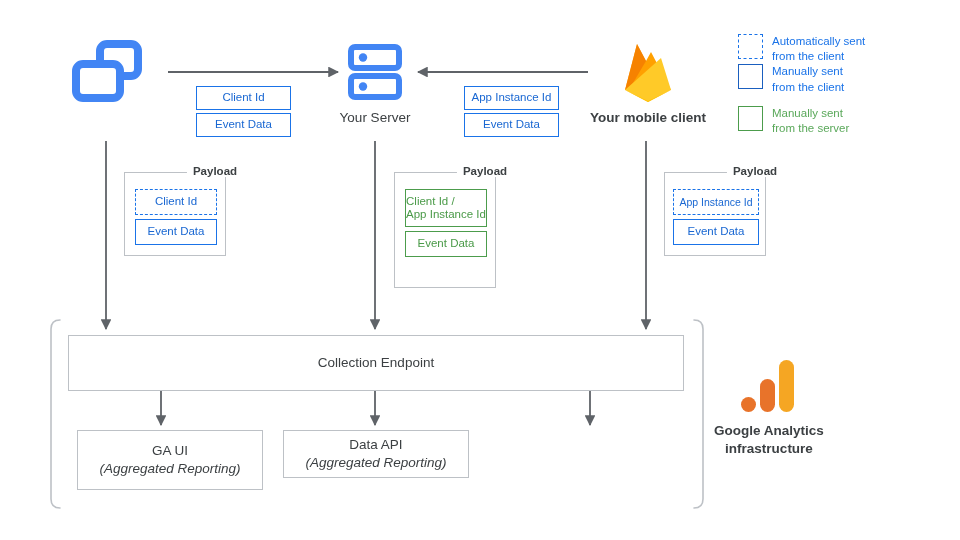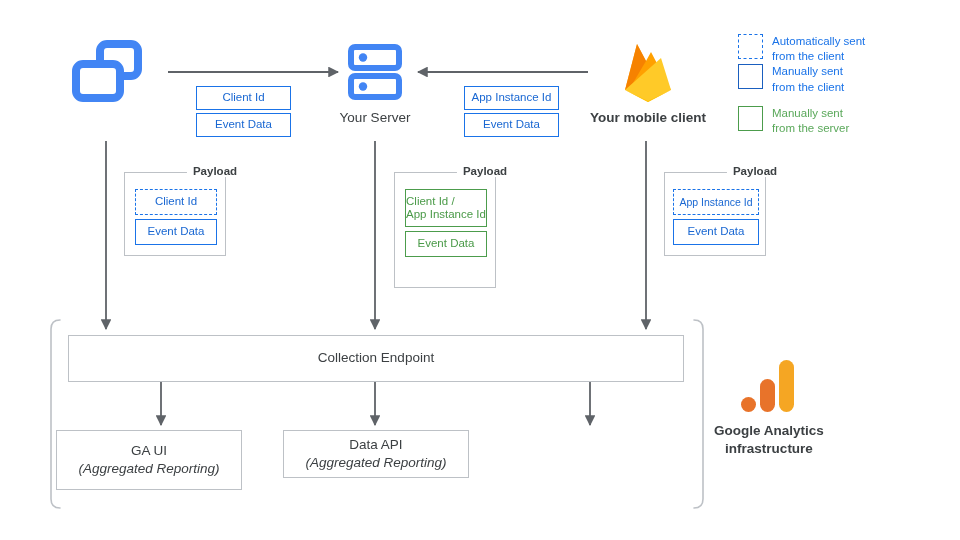--- a/index.html
+++ b/index.html
@@ -171,25 +171,25 @@
 App Instance Id</div>
     <div class="chip green abs" style="left:10px;top:58px;width:82px;height:26px;">Event Data</div>
   </div>
 
   <div class="abs payload" style="left:664px;top:172px;width:102px;height:84px;">
     <span class="payload-title">Payload</span>
     <div class="chip dashed abs" style="left:8px;top:16px;width:86px;height:26px;font-size:10.5px;">App Instance Id</div>
     <div class="chip abs" style="left:8px;top:46px;width:86px;height:26px;">Event Data</div>
   </div>
 
-  <div class="abs gbox" style="left:68px;top:335px;width:616px;height:47px;">
+  <div class="abs gbox" style="left:68px;top:335px;width:616px;height:56px;">
     <span>Collection Endpoint</span>
   </div>
 
-  <div class="abs gbox" style="left:56px;top:430px;width:186px;height:60px;flex-direction:column;">
+  <div class="abs gbox" style="left:77px;top:430px;width:186px;height:60px;flex-direction:column;">
     <span>GA UI</span>
     <span class="ital">(Aggregated Reporting)</span>
   </div>
 
   <div class="abs gbox" style="left:283px;top:430px;width:186px;height:48px;flex-direction:column;">
     <span>Data API</span>
     <span class="ital">(Aggregated Reporting)</span>
   </div>
 
 

